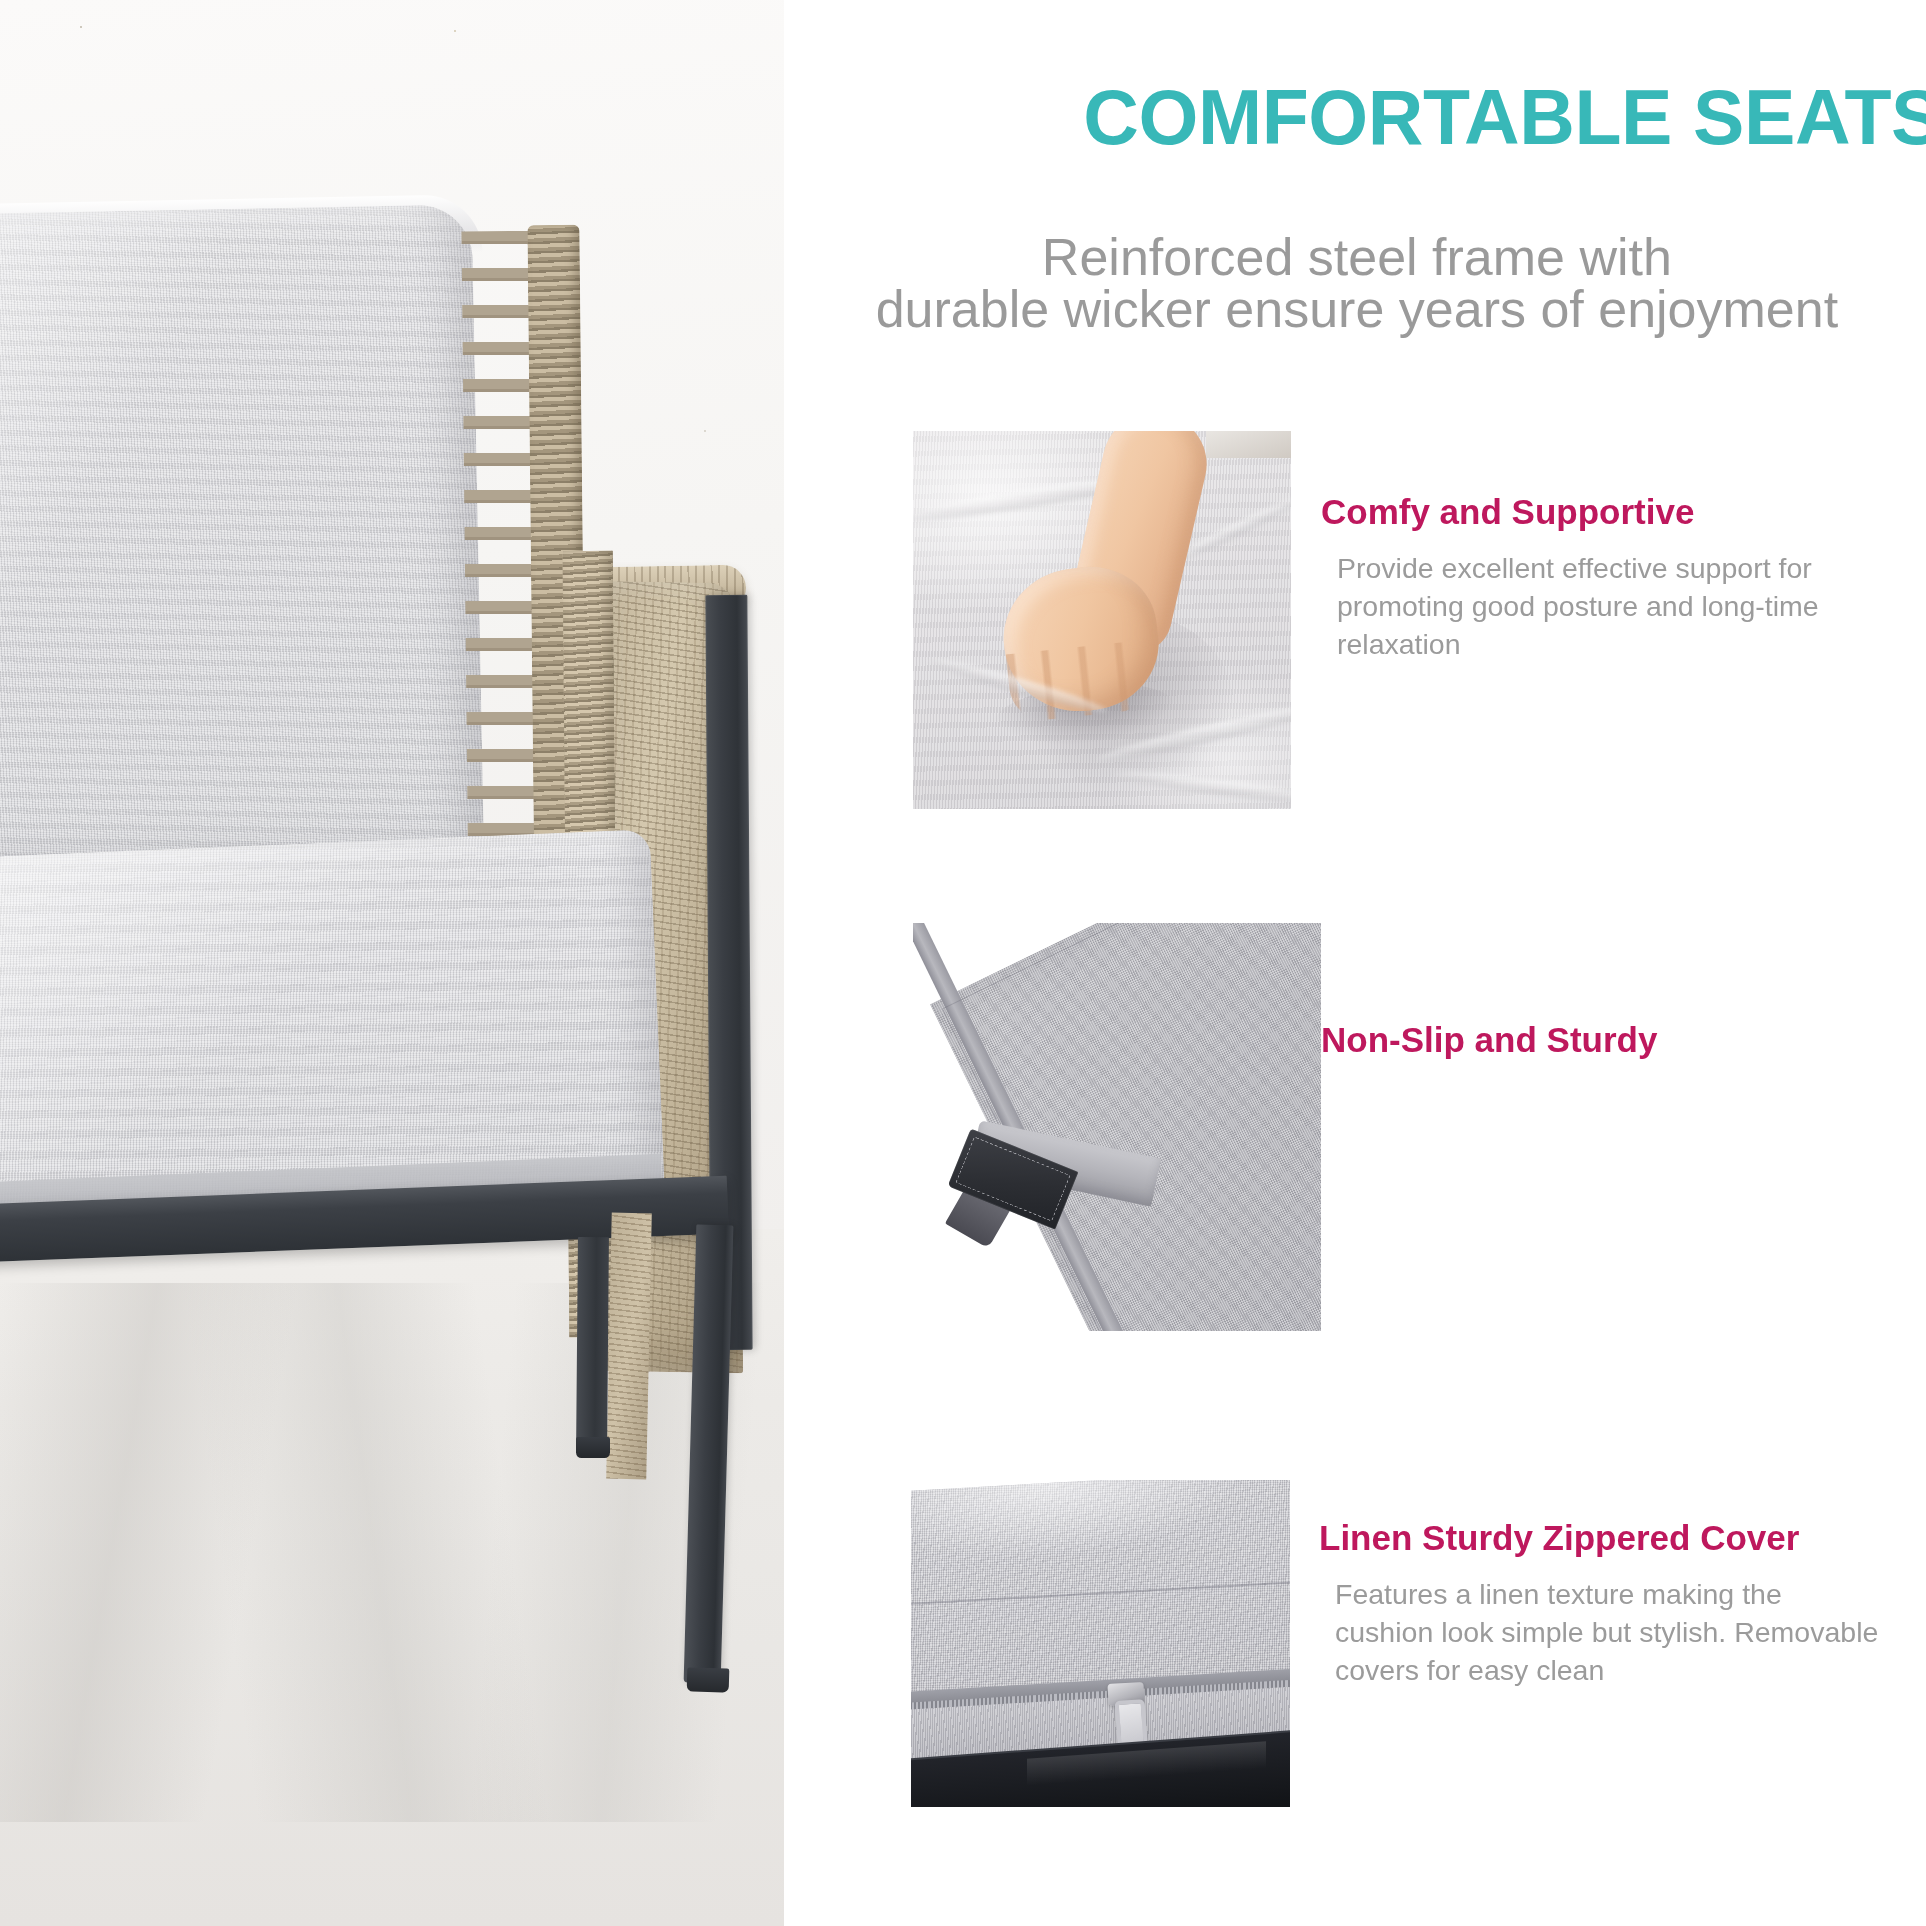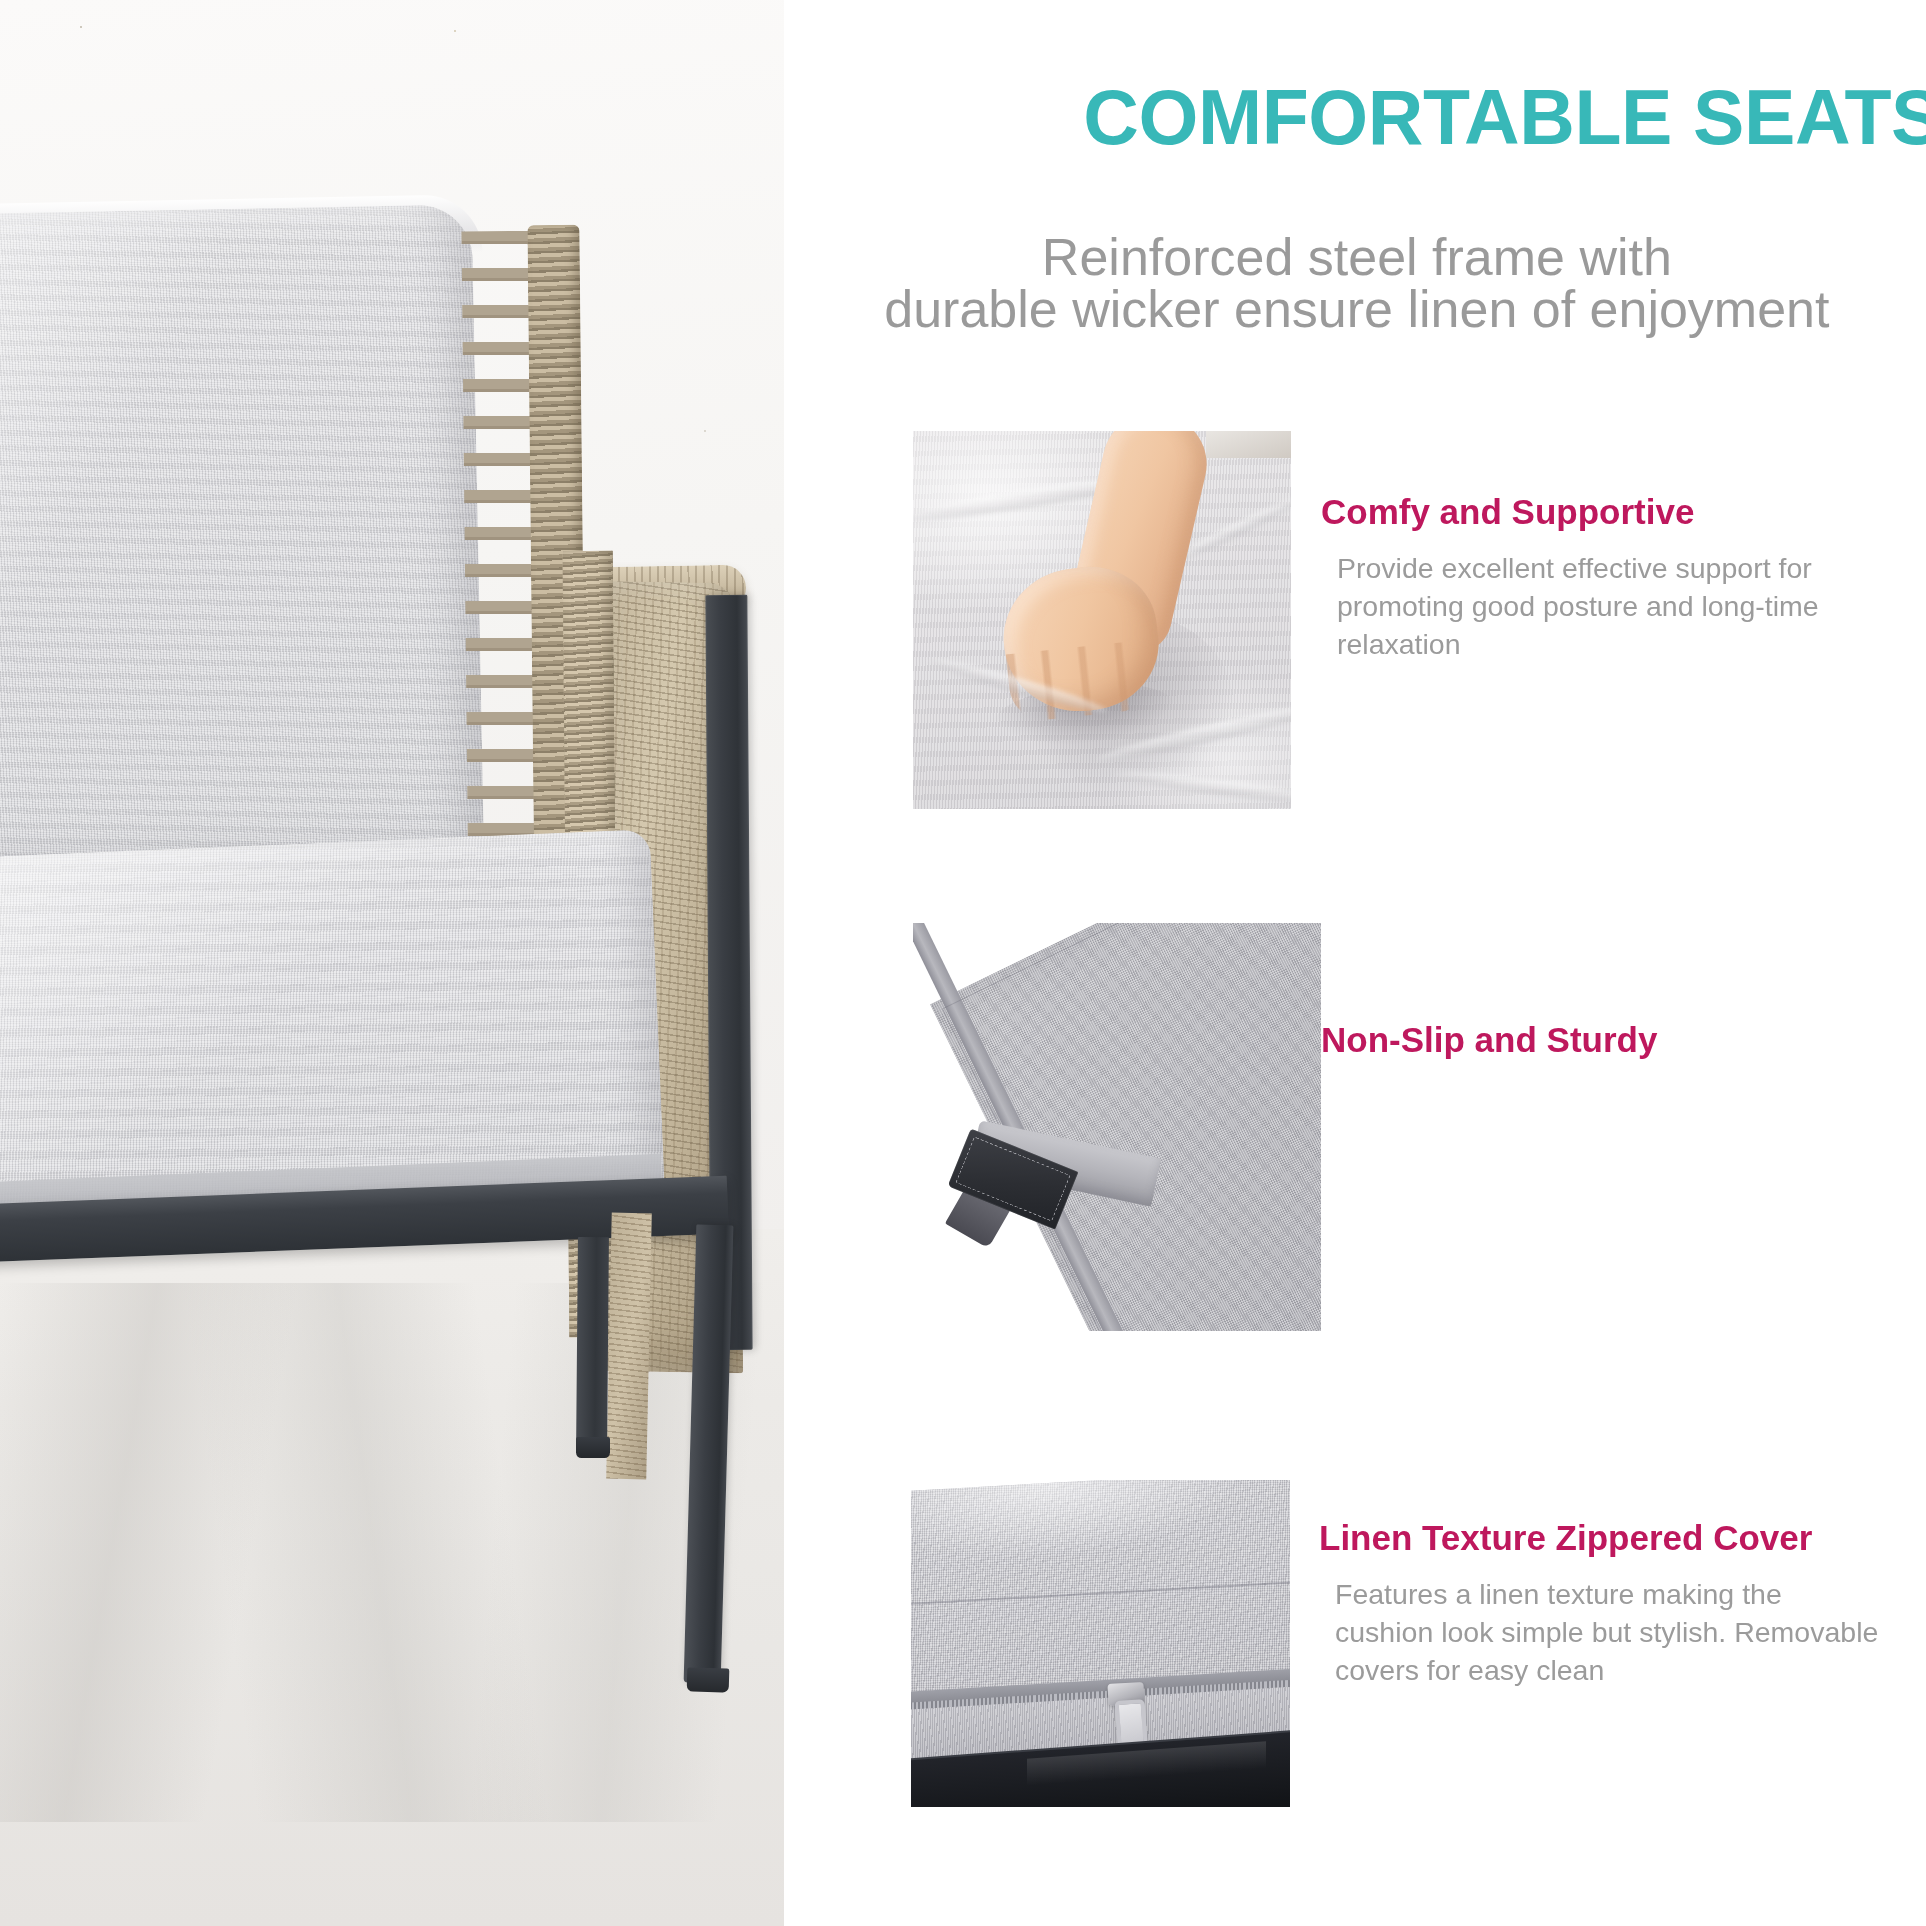--- a/index.html
+++ b/index.html
@@ -436,21 +436,21 @@
     <div class="pp-leg-foot"></div>
   </div>
   <div class="pp-divider"></div>
 
   <div class="panel">
 
     <div class="headline">COMFORTABLE SEATS</div>
 
     <div class="subhead">
       <span class="l1">Reinforced steel frame with</span>
-      <span class="l2">durable wicker ensure linen of enjoyment</span>
+      <span class="l2">durable wicker ensure years of enjoyment</span>
     </div>
 
     <div class="feature" id="feature-1">
       <div class="thumb">
         <div class="th1">
           <div class="cushion-sheen"></div>
           <div class="topstrip"></div>
           <div class="dimple"></div>
           <div class="fold f1"></div>
           <div class="fold f4"></div>
@@ -496,20 +496,20 @@
           <div class="zip-teeth"></div>
           <div class="cushion-front"></div>
           <div class="zip-slider"></div>
           <div class="zip-pull"></div>
           <div class="frame-edge"></div>
           <div class="frame-black"></div>
           <div class="frame-gloss"></div>
         </div>
       </div>
       <div class="txt">
-        <p class="ftitle">Linen Texture Zippered Cover</p>
+        <p class="ftitle">Linen Sturdy Zippered Cover</p>
         <p class="fbody">Features a linen texture making the cushion look simple but stylish. Removable covers for easy clean</p>
       </div>
     </div>
 
   </div>
 </div>
 
 
 </body></html>

